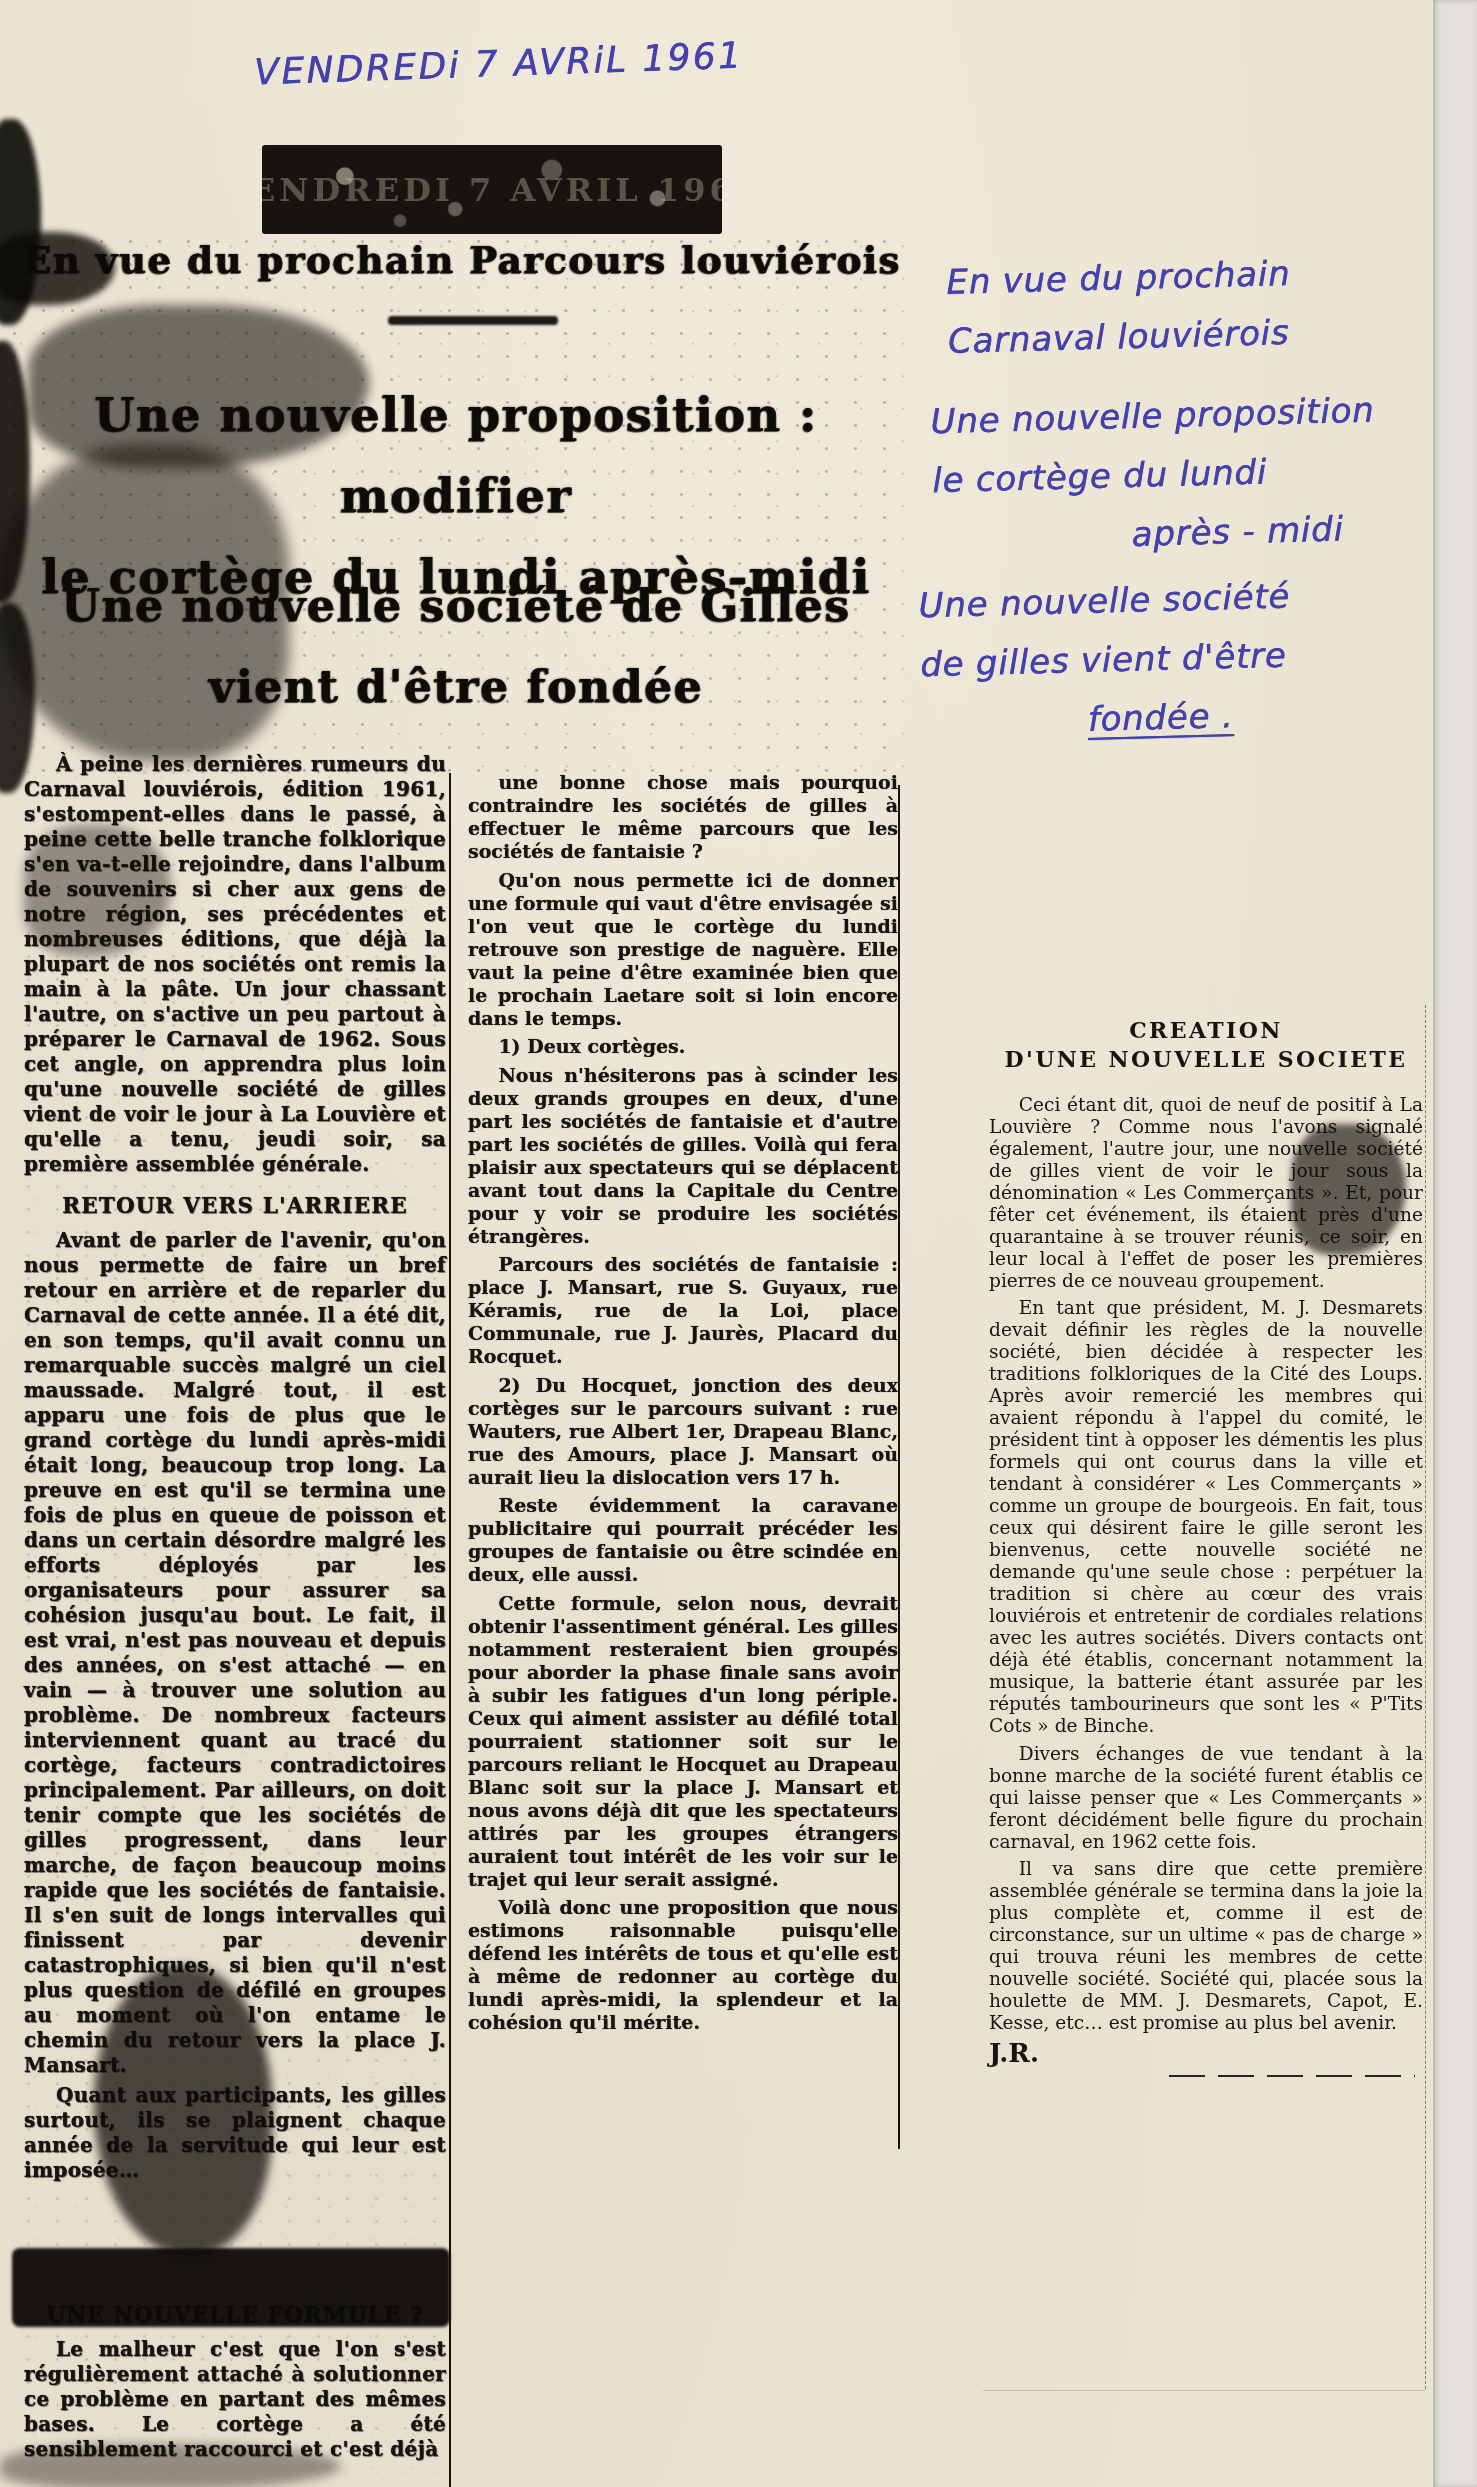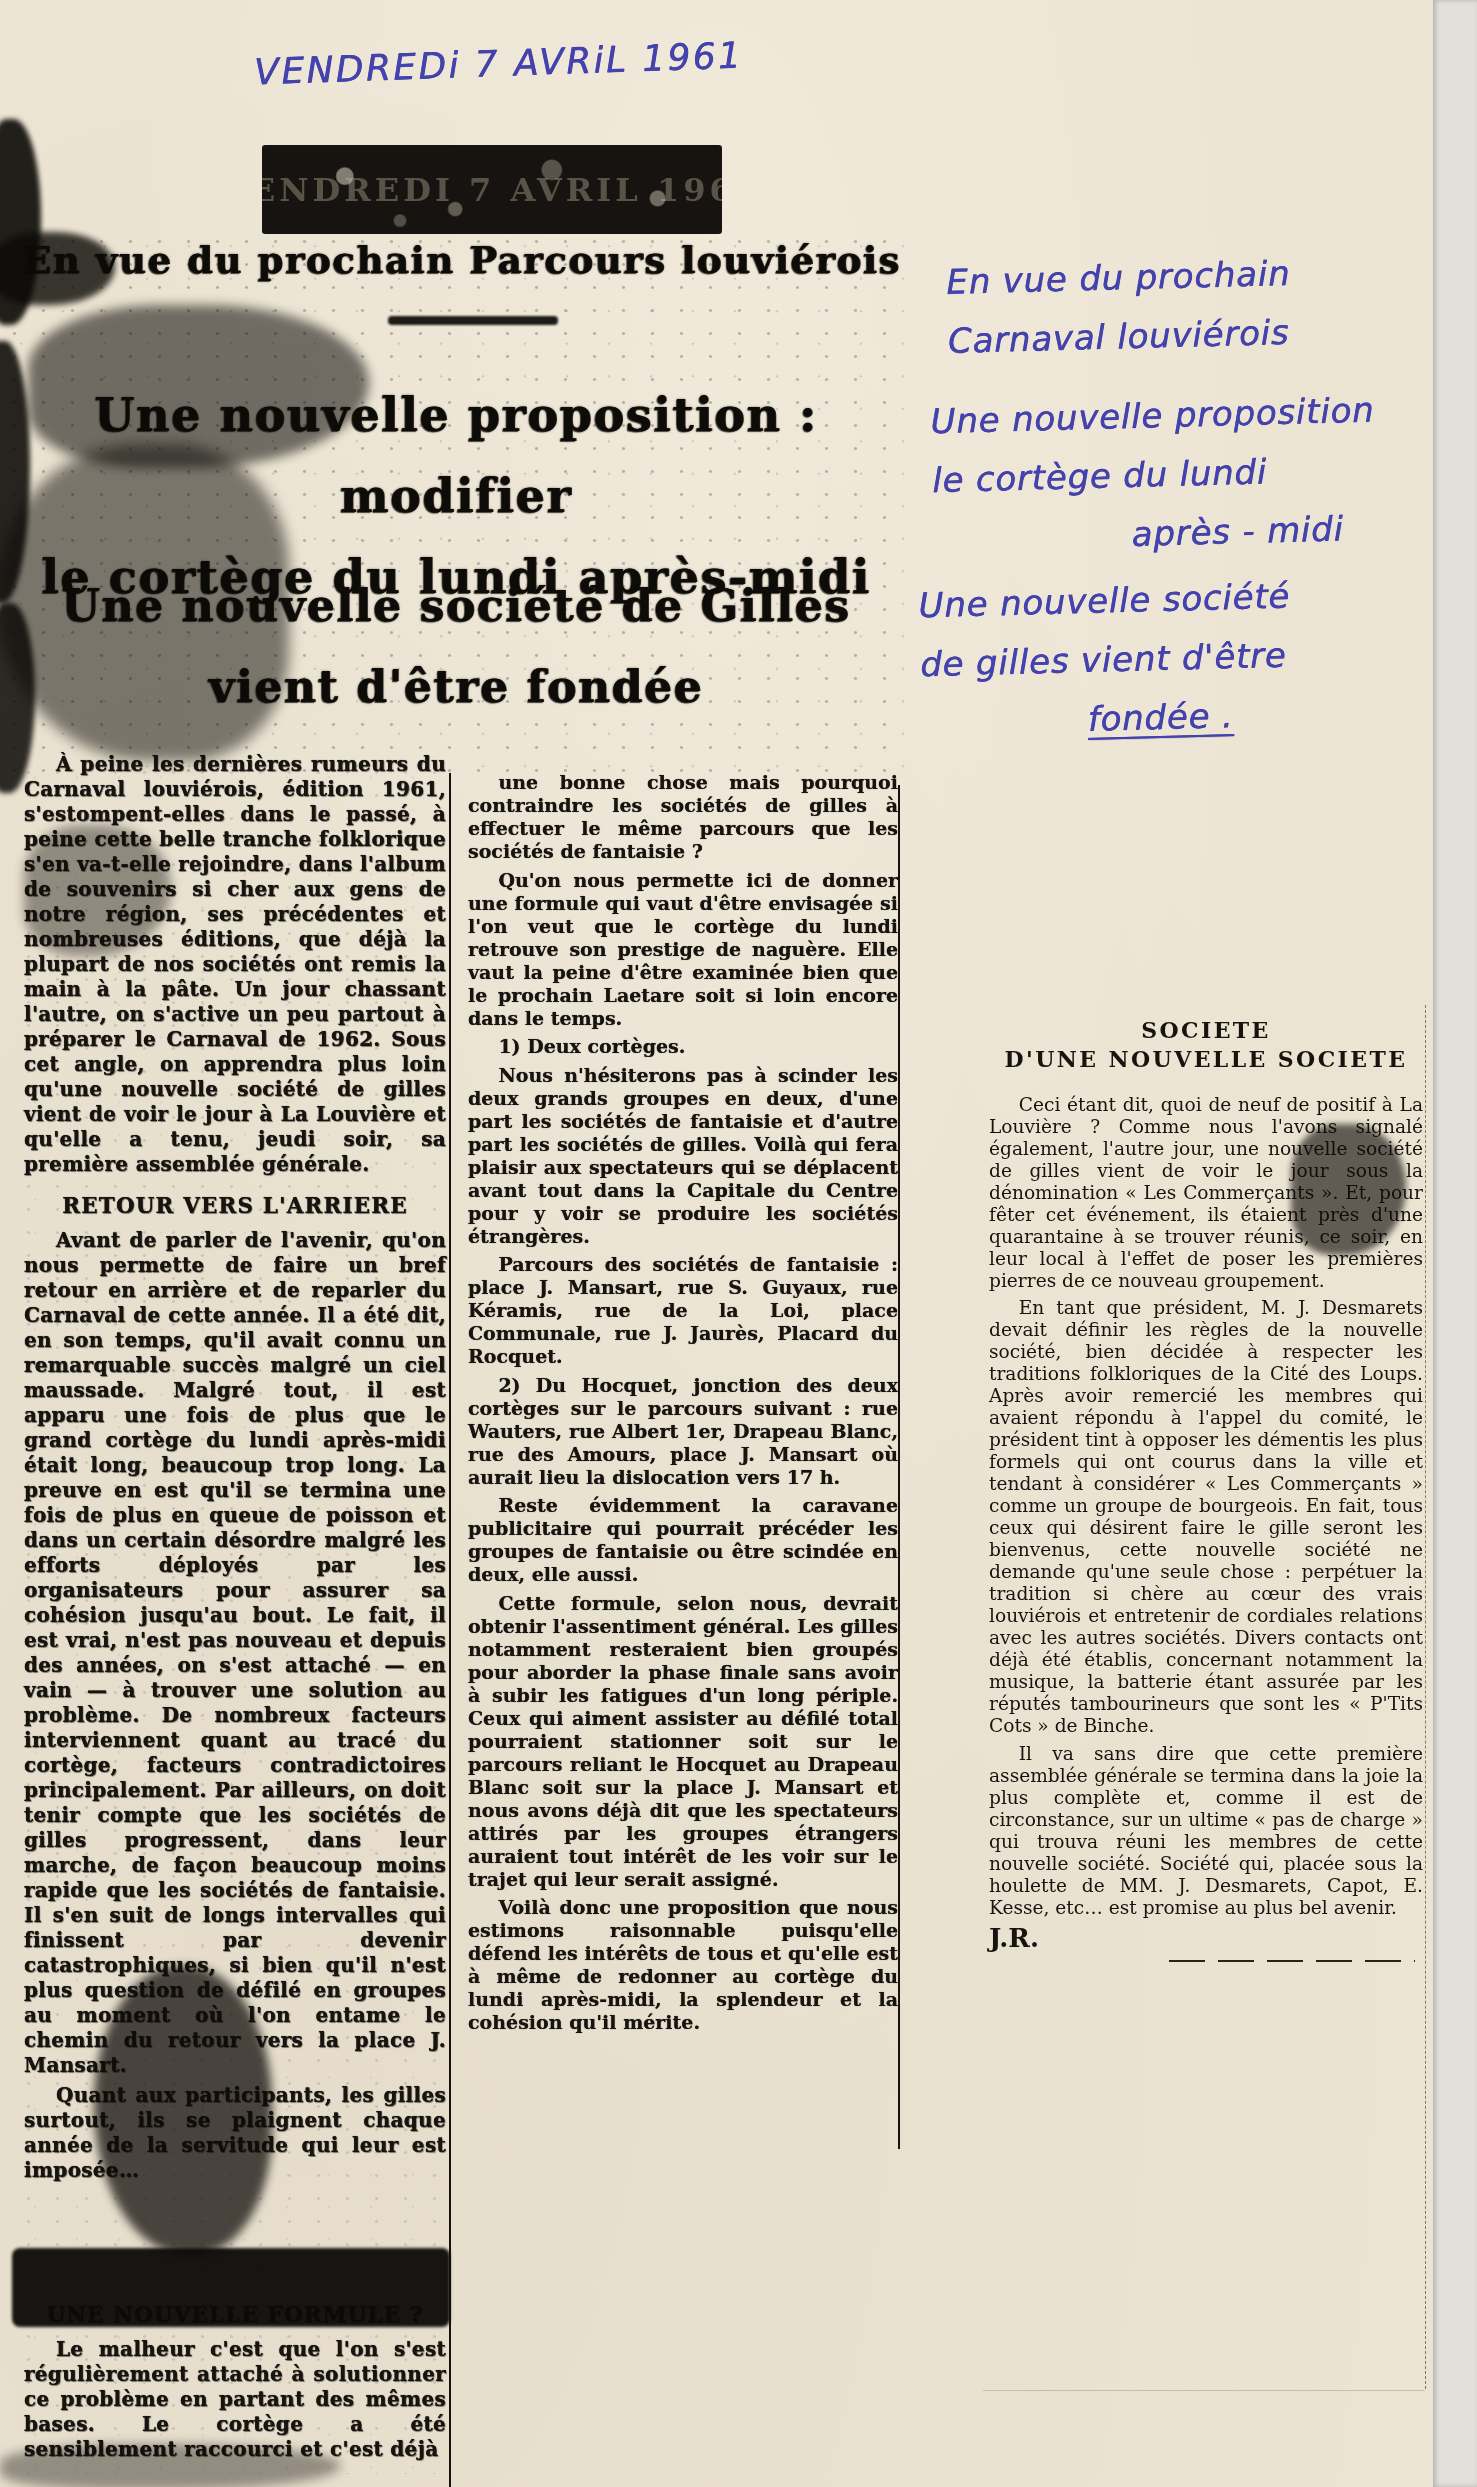--- a/index.html
+++ b/index.html
@@ -151,25 +151,26 @@
     <p>Nous n'hésiterons pas à scinder les deux grands groupes en deux, d'une part les sociétés de fantaisie et d'autre part les sociétés de gilles. Voilà qui fera plaisir aux spectateurs qui se déplacent avant tout dans la Capitale du Centre pour y voir se produire les sociétés étrangères.</p>
     <p>Parcours des sociétés de fantaisie : place J. Mansart, rue S. Guyaux, rue Kéramis, rue de la Loi, place Communale, rue J. Jaurès, Placard du Rocquet.</p>
     <p>2) Du Hocquet, jonction des deux cortèges sur le parcours suivant : rue Wauters, rue Albert 1er, Drapeau Blanc, rue des Amours, place J. Mansart où aurait lieu la dislocation vers 17 h.</p>
     <p>Reste évidemment la caravane publicitaire qui pourrait précéder les groupes de fantaisie ou être scindée en deux, elle aussi.</p>
     <p>Cette formule, selon nous, devrait obtenir l'assentiment général. Les gilles notamment resteraient bien groupés pour aborder la phase finale sans avoir à subir les fatigues d'un long périple. Ceux qui aiment assister au défilé total pourraient stationner soit sur le parcours reliant le Hocquet au Drapeau Blanc soit sur la place J. Mansart et nous avons déjà dit que les spectateurs attirés par les groupes étrangers auraient tout intérêt de les voir sur le trajet qui leur serait assigné.</p>
     <p>Voilà donc une proposition que nous estimons raisonnable puisqu'elle défend les intérêts de tous et qu'elle est à même de redonner au cortège du lundi après-midi, la splendeur et la cohésion qu'il mérite.</p>
   </div>
 
   <div class="col" id="col3">
     <div class="heading">
-      <div>SOCIETE</div>
+      <div>CREATION</div>
       <div>D'UNE NOUVELLE SOCIETE</div>
     </div>
     <p>Ceci étant dit, quoi de neuf de positif à La Louvière ? Comme nous l'avons signalé également, l'autre jour, une nouvelle société de gilles vient de voir le jour sous la dénomination « Les Commerçants ». Et, pour fêter cet événement, ils étaient près d'une quarantaine à se trouver réunis, ce soir, en leur local à l'effet de poser les premières pierres de ce nouveau groupement.</p>
     <p>En tant que président, M. J. Desmarets devait définir les règles de la nouvelle société, bien décidée à respecter les traditions folkloriques de la Cité des Loups. Après avoir remercié les membres qui avaient répondu à l'appel du comité, le président tint à opposer les démentis les plus formels qui ont courus dans la ville et tendant à considérer « Les Commerçants » comme un groupe de bourgeois. En fait, tous ceux qui désirent faire le gille seront les bienvenus, cette nouvelle société ne demande qu'une seule chose : perpétuer la tradition si chère au cœur des vrais louviérois et entretenir de cordiales relations avec les autres sociétés. Divers contacts ont déjà été établis, concernant notamment la musique, la batterie étant assurée par les réputés tambourineurs que sont les « P'Tits Cots » de Binche.</p>
+    <p>Divers échanges de vue tendant à la bonne marche de la société furent établis ce qui laisse penser que « Les Commerçants » feront décidément belle figure du prochain carnaval, en 1962 cette fois.</p>
     <p>Il va sans dire que cette première assemblée générale se termina dans la joie la plus complète et, comme il est de circonstance, sur un ultime « pas de charge » qui trouva réuni les membres de cette nouvelle société. Société qui, placée sous la houlette de MM. J. Desmarets, Capot, E. Kesse, etc… est promise au plus bel avenir.</p>
     <div class="signature">J.R.</div>
     <div class="sig-rule"></div>
   </div>
 
   <div class="smudge s-edge1"></div>
   <div class="smudge s-edge2"></div>
   <div class="smudge s-edge3"></div>
   <div class="smudge s-kicker"></div>
   <div class="smudge s-headA"></div>

